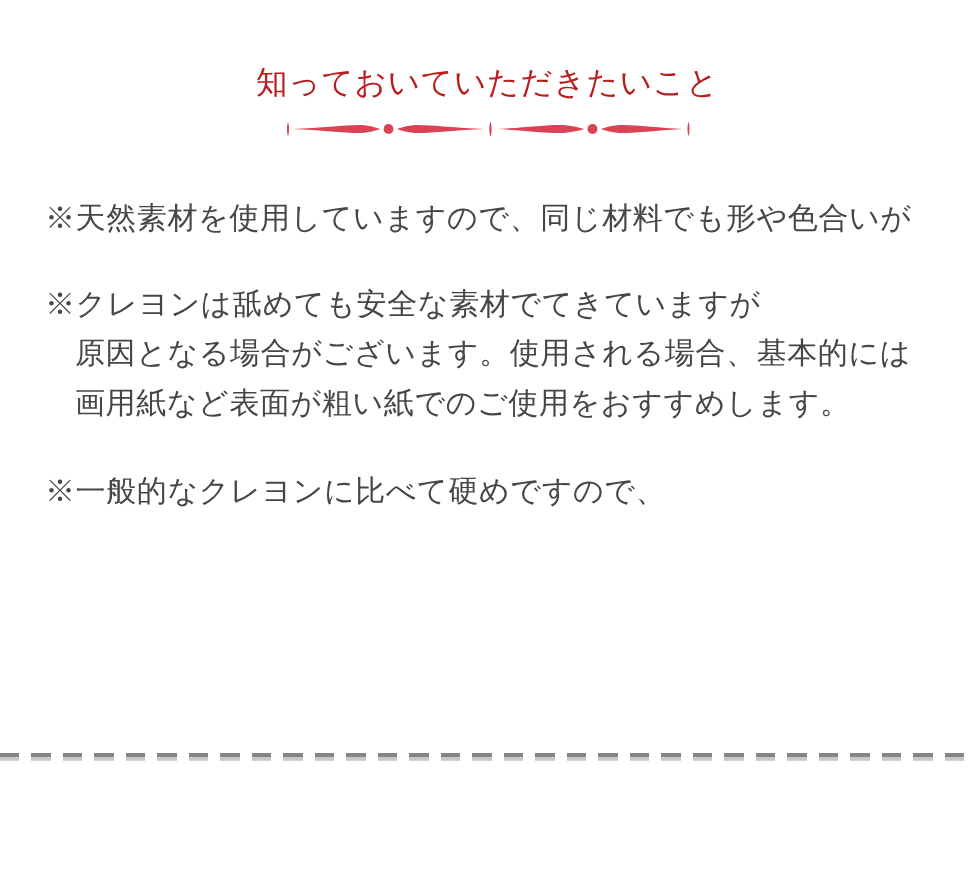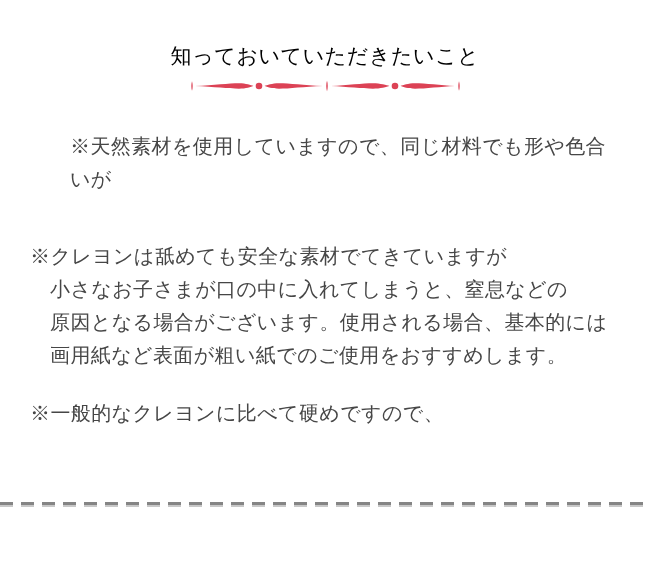--- a/index.html
+++ b/index.html
@@ -16,43 +16,43 @@
     font-family: "Liberation Sans", sans-serif;
   }
   .title {
     margin: 0;
     padding-top: 41px;
     text-align: center;
     font-size: 21px;
     line-height: 30px;
     font-weight: normal;
     letter-spacing: 0.6px;
-    color: #000000;
+    color: #b91c1c;
   }
   .divider {
     display: block;
     margin: 8px auto 0;
     width: 272px;
     height: 14px;
   }
   .notes {
     padding: 0 28px 0 30px;
   }
   .note {
     margin: 0;
     font-size: 20px;
     line-height: 33px;
     letter-spacing: 0.4px;
     color: #464646;
   }
   .note .line { display: block; }
   .note .line.cont { padding-left: 20px; }
-  .note-natural   { margin-top: 37px; margin-left: 40px; }
-  .note-safety    { margin-top: 44px; }
-  .note-hardness  { margin-top: 26px; font-family: Liberation Mono, monospace; }
+  .note-natural   { margin-top: 37px; }
+  .note-safety    { margin-top: 24px; }
+  .note-hardness  { margin-top: 26px; }
   .dashed-rule {
     position: absolute;
     left: 0;
     right: 0;
     top: 502px;
     height: 5px;
     background-image:
       linear-gradient(180deg, rgba(255,255,255,0) 0px, rgba(255,255,255,0) 3px, rgba(255,255,255,0.55) 3px, rgba(255,255,255,0.55) 5px),
       repeating-linear-gradient(90deg, #858585 0px, #858585 13px, transparent 13px, transparent 21px);
   }
@@ -79,21 +79,20 @@
   </svg>
 
   <div class="notes">
 
     <p class="note note-natural">
       <span class="line">※天然素材を使用していますので、同じ材料でも形や色合いが</span>
     </p>
 
     <p class="note note-safety">
       <span class="line">※クレヨンは舐めても安全な素材でてきていますが</span>
-      <span class="line cont">小さなお子さまが口の中に入れてしまうと、窒息などの</span>
       <span class="line cont">原因となる場合がございます。使用される場合、基本的には</span>
       <span class="line cont">画用紙など表面が粗い紙でのご使用をおすすめします。</span>
     </p>
 
     <p class="note note-hardness">
       <span class="line">※一般的なクレヨンに比べて硬めですので、</span>
     </p>
 
   </div>
 

